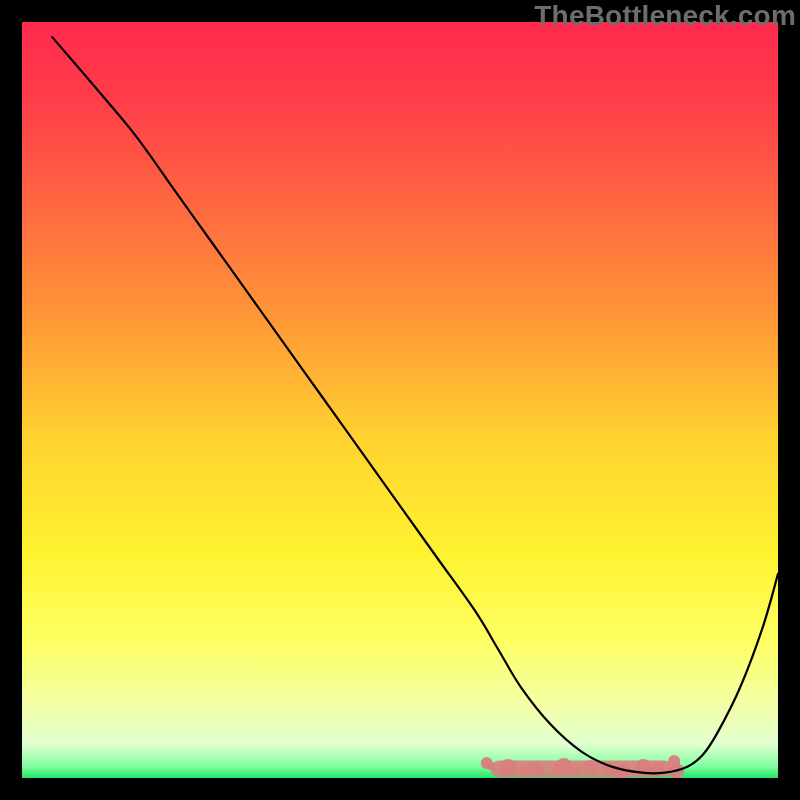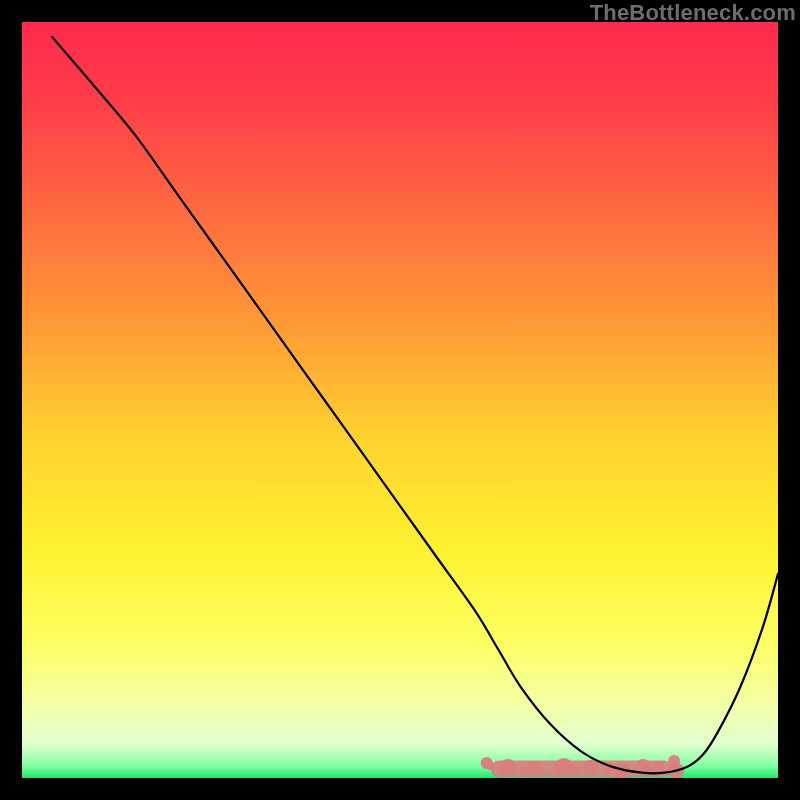--- a/index.html
+++ b/index.html
@@ -16,21 +16,21 @@
     top: 22px;
     width: 756px;
     height: 756px;
     background: #000;
   }
   .watermark {
     position: absolute;
     top: 0;
     right: 4px;
     font-family: Arial, Helvetica, sans-serif;
-    font-size: 22px;
+    font-size: 28px;
     font-weight: 600;
     color: #6d6d6d;
     letter-spacing: 0.2px;
   }
   svg {
     display: block;
   }
 </style>
 </head>
 <body>

